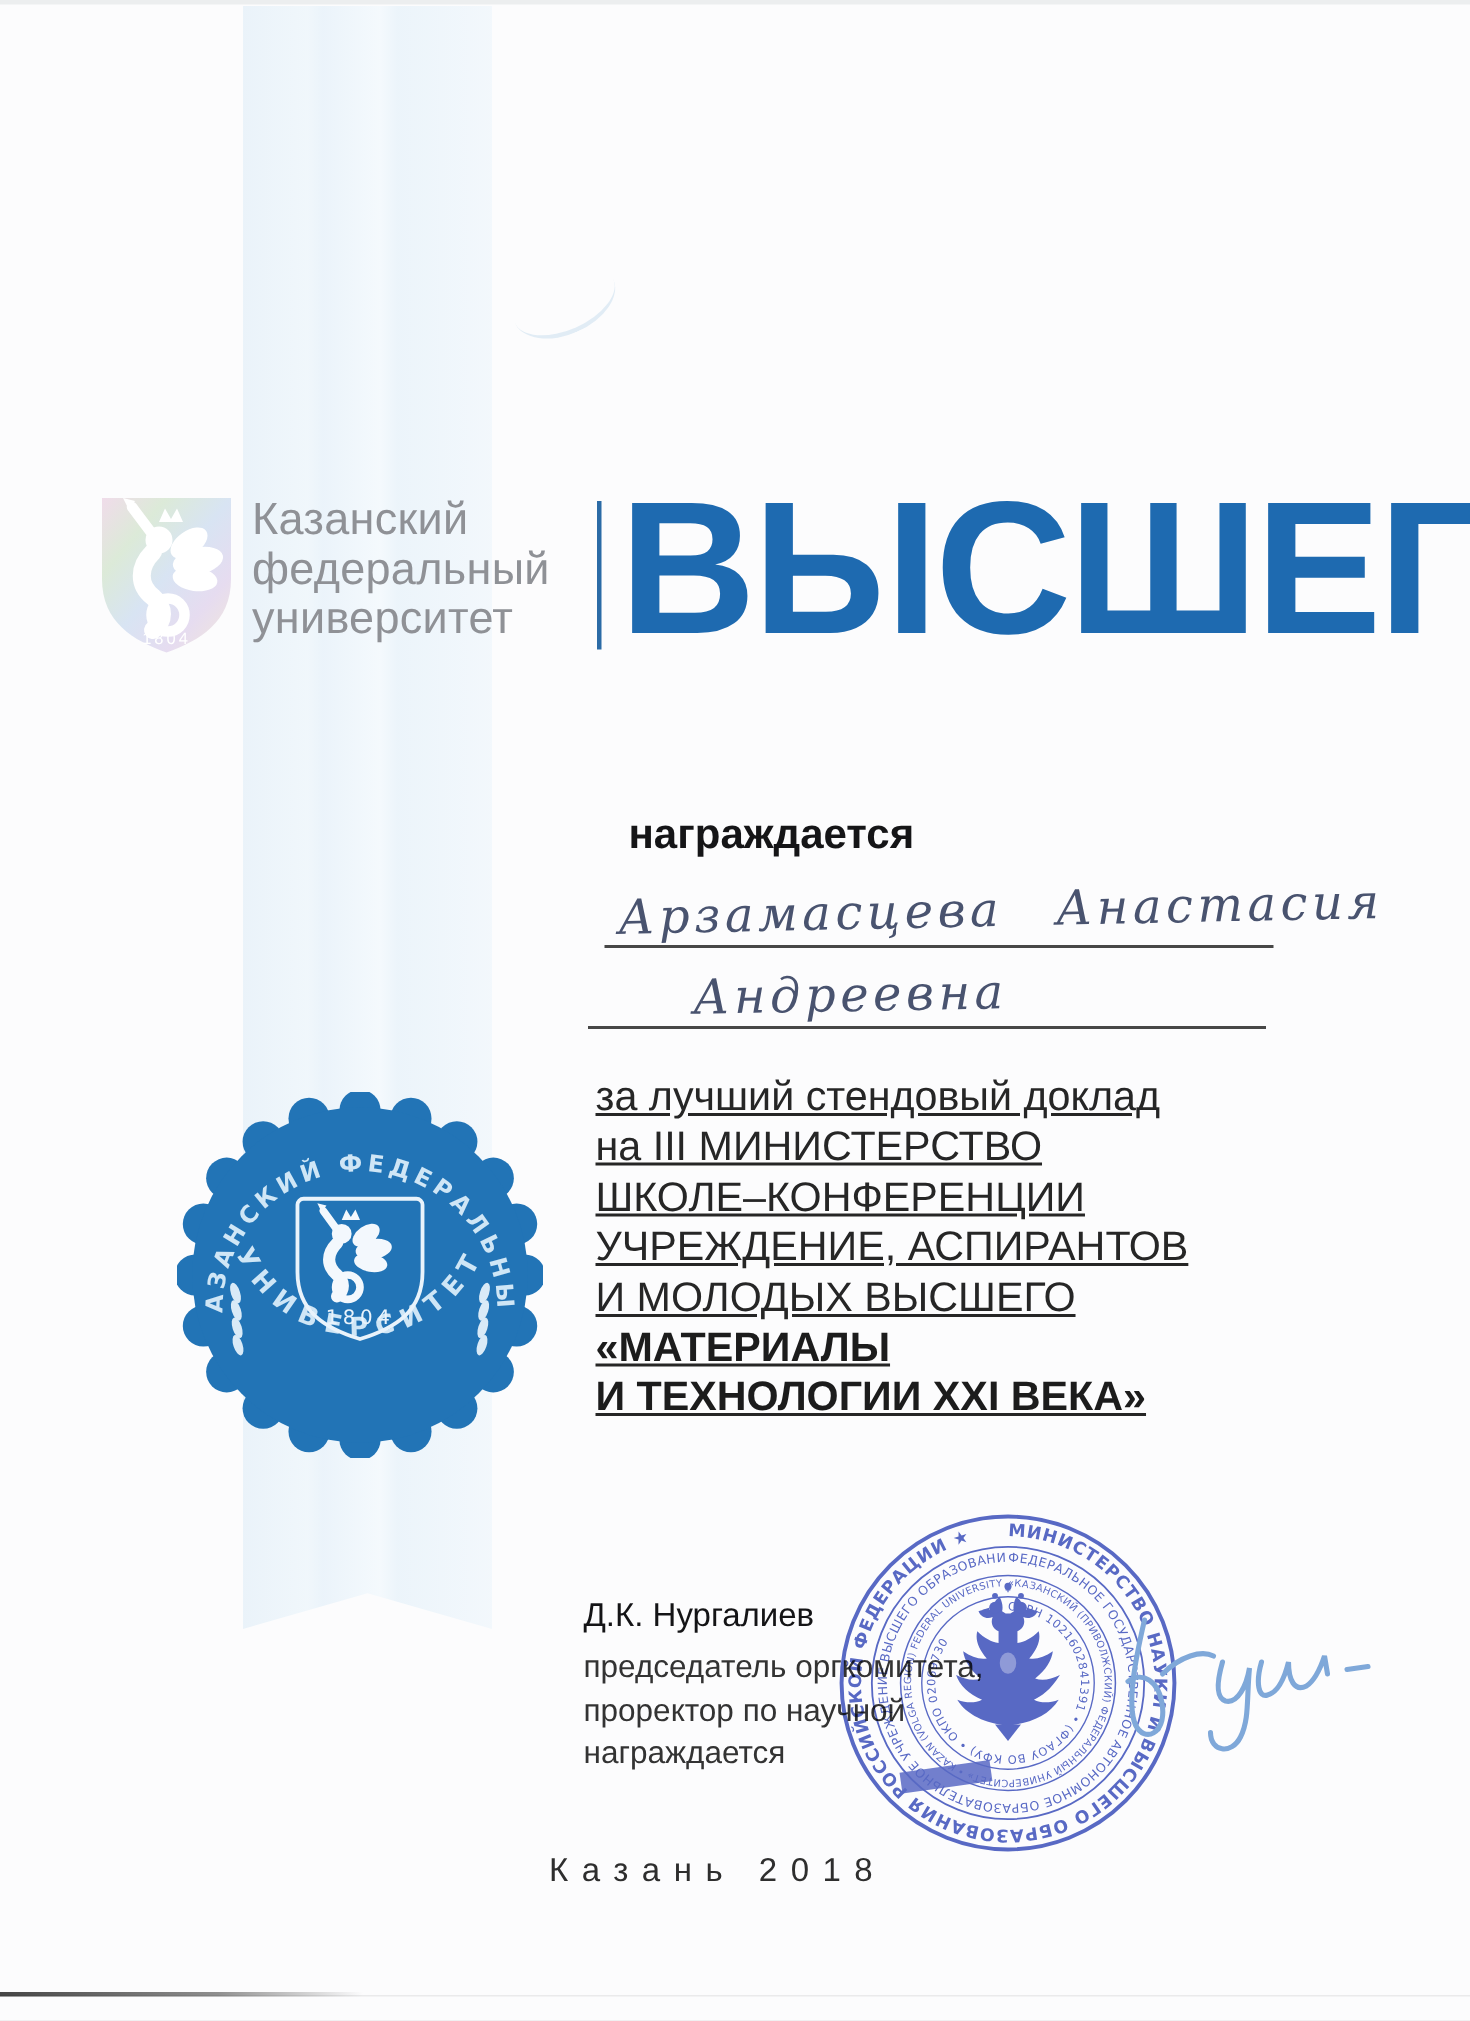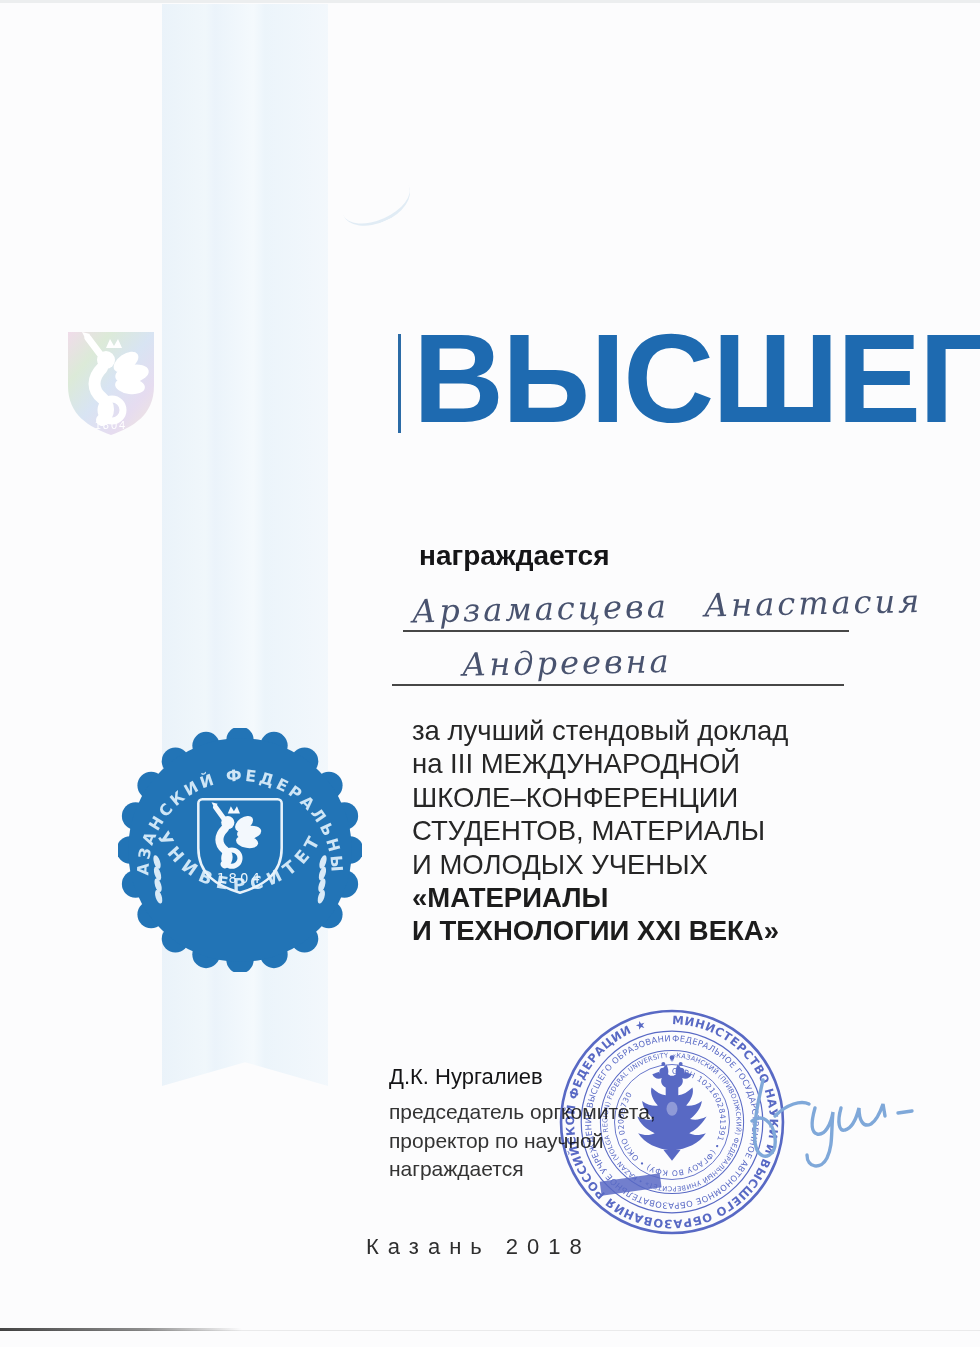--- a/index.html
+++ b/index.html
@@ -26,21 +26,21 @@
   
   .award-label{position:absolute;left:419px;top:540px;font-size:28px;font-weight:700;color:#151517;}
   .hand{position:absolute;font-family:"DejaVu Serif",serif;font-style:italic;color:#49536f;
         font-size:32px;letter-spacing:3px;white-space:nowrap;}
   .hand1{left:412px;top:588px;width:440px;text-align:center;word-spacing:22px;transform:rotate(-1.2deg);}
   .hand2{left:462px;top:644px;transform:rotate(-1deg);}
   .rule{position:absolute;height:2px;background:#474747;}
   .rule1{left:403px;top:630px;width:446px;}
   .rule2{left:392px;top:684px;width:452px;}
   
-  .body-block{position:absolute;left:412px;top:714px;font-size:27.5px;line-height:33.4px;color:#262626;}
+  .body-block{position:absolute;left:397px;top:714px;font-size:27.5px;line-height:33.4px;color:#262626;text-decoration:underline;}
   .body-block .b{font-weight:700;color:#1c1c1c;}
   
   .seal-svg{position:absolute;left:118px;top:728px;width:244px;height:244px;}
   .seal-arc{font-family:"DejaVu Sans",sans-serif;font-size:15.5px;font-weight:700;
         letter-spacing:3px;fill:#cfe6f6;}
   .seal-arc-bottom{font-size:17px;letter-spacing:6px;}
   .seal-year{font-family:"DejaVu Sans",sans-serif;font-size:13px;letter-spacing:3px;fill:#e9f3fb;}
   
   .signatory{position:absolute;left:389px;top:1064px;color:#2e2e2e;}
   .signatory .name{font-size:22px;font-weight:400;color:#141416;margin:0 0 8px 0;}
@@ -85,37 +85,42 @@
       <path d="M26,14 l-4,-8 8,2 z" fill="#fff"></path>
       <path d="M42,42 C32,52 32,64 42,72 C50,79 50,88 42,94" stroke="#fff" stroke-width="12" fill="none" stroke-linecap="round"></path>
       <circle cx="52" cy="84" r="11" stroke="#fff" stroke-width="7" fill="none"></circle>
       <ellipse cx="66" cy="36" rx="14" ry="8" fill="#fff" transform="rotate(-35 66 36)"></ellipse>
       <ellipse cx="72" cy="48" rx="17" ry="9" fill="#fff" transform="rotate(-12 72 48)"></ellipse>
       <ellipse cx="70" cy="60" rx="15" ry="8" fill="#fff" transform="rotate(8 70 60)"></ellipse>
     </g>
     <text x="51" y="103" text-anchor="middle" font-size="11" letter-spacing="2" fill="#fff">1804</text>
   </svg>
 
+  <div class="uni-name">
+    <div>Казанский</div>
+    <div>федеральный</div>
+    <div>университет</div>
+  </div>
 
   <div class="sep-line"></div>
 
   <div class="diploma-title">ВЫСШЕГО</div>
 
   <div class="award-label">награждается</div>
   <div class="hand hand1">Арзамасцева Анастасия</div>
   <div class="rule rule1"></div>
   <div class="hand hand2">Андреевна</div>
   <div class="rule rule2"></div>
 
   <div class="body-block">
     <div>за лучший стендовый доклад</div>
-    <div>на III МЕЖДУНАРОДНОЙ</div>
+    <div>на III МИНИСТЕРСТВО</div>
     <div>ШКОЛЕ–КОНФЕРЕНЦИИ</div>
-    <div>СТУДЕНТОВ, МАТЕРИАЛЫ</div>
-    <div>И МОЛОДЫХ УЧЕНЫХ</div>
+    <div>УЧРЕЖДЕНИЕ, АСПИРАНТОВ</div>
+    <div>И МОЛОДЫХ ВЫСШЕГО</div>
     <div class="b">«МАТЕРИАЛЫ</div>
     <div class="b">И ТЕХНОЛОГИИ XXI ВЕКА»</div>
   </div>
 
   <svg class="seal-svg" viewBox="0 0 240 240">
     <g fill="#2274b6">
       <circle cx="228" cy="120" r="13.5"></circle>
         <circle cx="222.7" cy="153.4" r="13.5"></circle>
       <circle cx="207.4" cy="183.5" r="13.5"></circle>
         <circle cx="183.5" cy="207.4" r="13.5"></circle>

